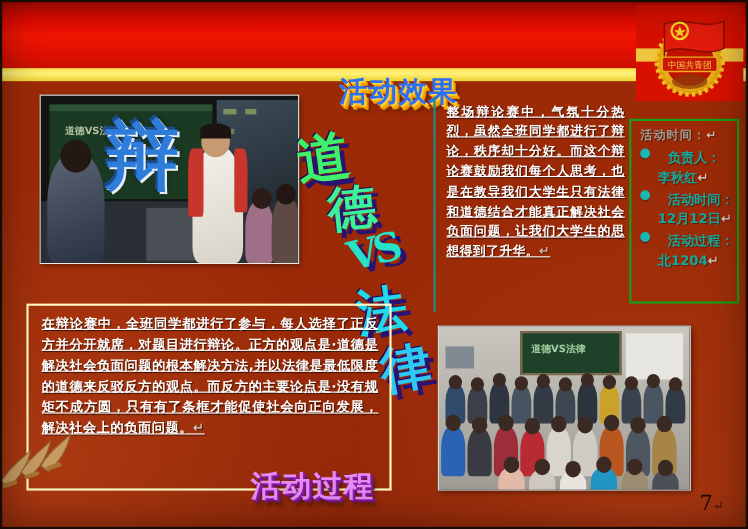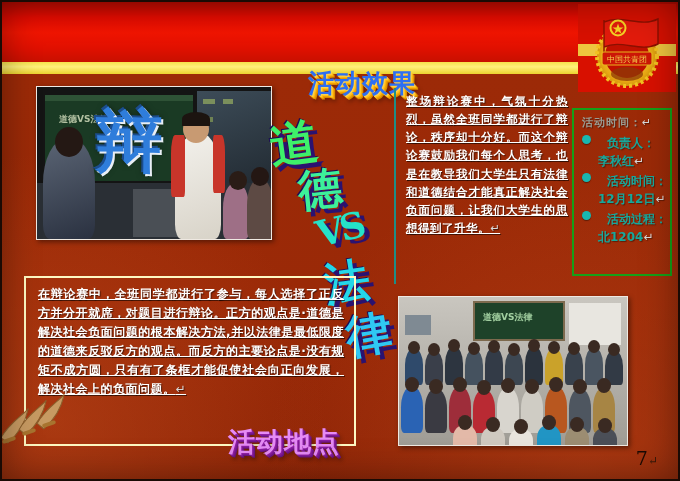--- a/index.html
+++ b/index.html
@@ -340,21 +340,21 @@
       <div class="ph-head" style="left:115px;top:4px;width:14px;height:15px;"></div>
       <div class="ph-person" style="left:138px;top:10px;width:24px;height:30px;background:#2195c4;"></div>
       <div class="ph-head" style="left:143px;top:0px;width:14px;height:15px;"></div>
       <div class="ph-person" style="left:166px;top:12px;width:24px;height:28px;background:#9c8d72;"></div>
       <div class="ph-head" style="left:171px;top:2px;width:14px;height:15px;"></div>
       <div class="ph-person" style="left:194px;top:13px;width:24px;height:27px;background:#4b4f57;"></div>
       <div class="ph-head" style="left:199px;top:3px;width:14px;height:15px;"></div>
     </div>
   </div>
 
-  <div class="hd-process">活动地点</div>
+  <div class="hd-process">活动过程</div>
 
   <div class="leaves">
     <svg viewBox="0 0 76 72" width="76" height="72">
       <g fill="#c79a62" stroke="#8a5f2c" stroke-width="1">
         <path d="M4 58 C14 44 28 38 34 32 C30 44 22 56 10 64 Z" transform="rotate(-6 20 48)"></path>
         <path d="M22 50 C32 36 46 30 52 24 C48 36 40 48 28 56 Z" transform="rotate(-6 36 40)"></path>
         <path d="M40 44 C50 30 64 24 70 18 C66 30 58 42 46 50 Z" transform="rotate(-6 54 34)"></path>
       </g>
       <g fill="#a8742f">
         <rect x="6" y="60" width="14" height="4" rx="2" transform="rotate(-18 13 62)"></rect>

